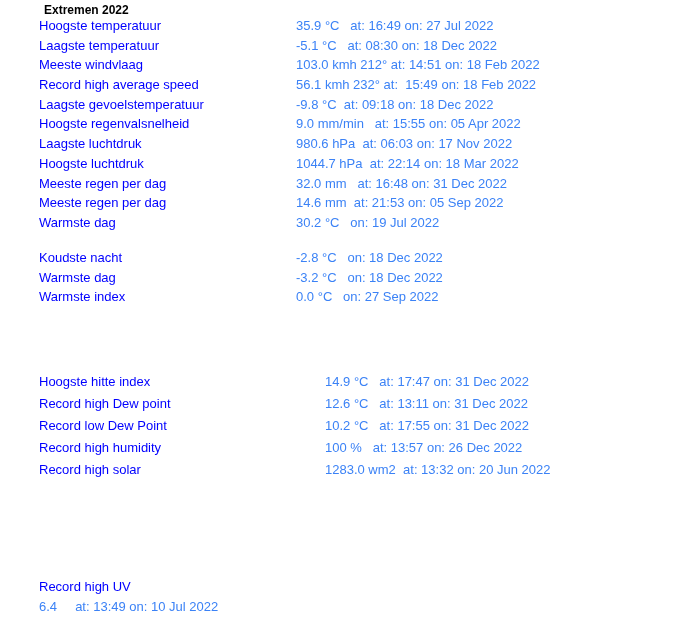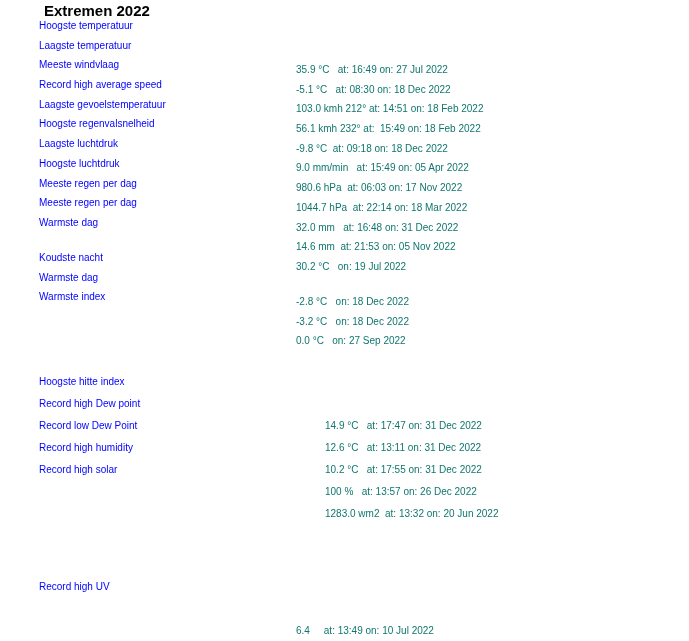--- a/index.html
+++ b/index.html
@@ -12,52 +12,51 @@
     height: 641px;
     overflow: hidden;
     position: relative;
     font-family: "Liberation Sans", sans-serif;
   }
   .page-title {
     position: absolute;
     left: 44px;
     top: 2px;
     margin: 0;
-    font-size: 15px;
+    font-size: 12px;
     line-height: 17px;
     font-weight: bold;
     color: #000000;
     white-space: pre;
   }
   .section {
     position: absolute;
     left: 39px;
     right: 0;
   }
   #section-1 { top: 16px; }
   #section-2 { top: 248px; }
   #section-3 { top: 371px; }
   #section-4 { top: 577px; }
   .row {
     display: flex;
-    font-size: 10px;
+    font-size: 13px;
   }
   #section-1 .row, #section-2 .row { height: 19.7px; line-height: 19.7px; }
   #section-3 .row { height: 22px;   line-height: 22px; gap: 29px; }
-  #section-4 .row { height: 20px;   line-height: 20px; }
+  #section-4 .row { height: 20px;   line-height: 20px; flex-direction: column; }
   .row .label {
     width: 257px;
     flex-shrink: 0;
     color: #0000ff;
     white-space: pre;
   }
   .row .value {
-    color: #0f766e;
+    color: #3b82f6;
     white-space: pre;
-    margin-top: 44px;
   }
 </style>
 </head>
 <body>
 
 <h1 class="page-title">Extremen 2022</h1>
 
 <div class="section" id="section-1">
   <div class="row">
     <span class="label">Hoogste temperatuur</span>
@@ -74,37 +73,37 @@
   <div class="row">
     <span class="label">Record high average speed</span>
     <span class="value">56.1 kmh 232° at:  15:49 on: 18 Feb 2022</span>
   </div>
   <div class="row">
     <span class="label">Laagste gevoelstemperatuur</span>
     <span class="value">-9.8 °C  at: 09:18 on: 18 Dec 2022</span>
   </div>
   <div class="row">
     <span class="label">Hoogste regenvalsnelheid</span>
-    <span class="value">9.0 mm/min   at: 15:49 on: 05 Apr 2022</span>
+    <span class="value">9.0 mm/min   at: 15:55 on: 05 Apr 2022</span>
   </div>
   <div class="row">
     <span class="label">Laagste luchtdruk</span>
     <span class="value">980.6 hPa  at: 06:03 on: 17 Nov 2022</span>
   </div>
   <div class="row">
     <span class="label">Hoogste luchtdruk</span>
     <span class="value">1044.7 hPa  at: 22:14 on: 18 Mar 2022</span>
   </div>
   <div class="row">
     <span class="label">Meeste regen per dag</span>
     <span class="value">32.0 mm   at: 16:48 on: 31 Dec 2022</span>
   </div>
   <div class="row">
     <span class="label">Meeste regen per dag</span>
-    <span class="value">14.6 mm  at: 21:53 on: 05 Nov 2022</span>
+    <span class="value">14.6 mm  at: 21:53 on: 05 Sep 2022</span>
   </div>
   <div class="row">
     <span class="label">Warmste dag</span>
     <span class="value">30.2 °C   on: 19 Jul 2022</span>
   </div>
 </div>
 
 <div class="section" id="section-2">
   <div class="row">
     <span class="label">Koudste nacht</span>

